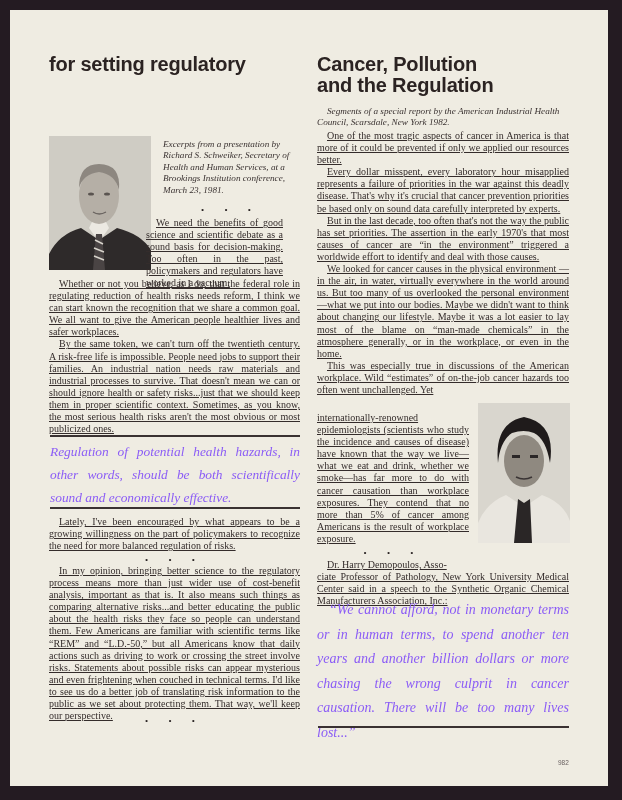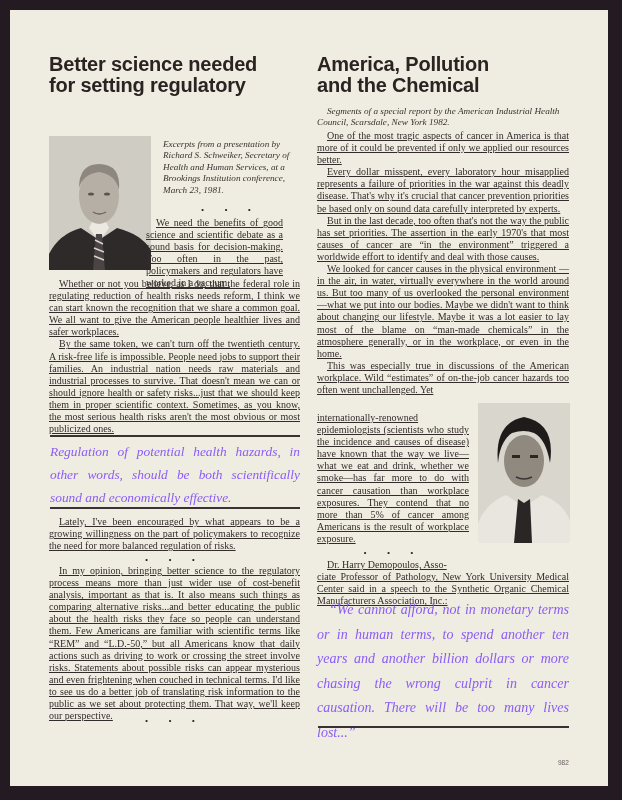--- a/index.html
+++ b/index.html
@@ -45,21 +45,20 @@
     font-family: "Liberation Sans", "DejaVu Sans", sans-serif;
     font-size: 6.5px; color: #6a6262;
   }
 </style>
 </head>
 <body>
 
 <div class="page">
 
   <div class="abs" style="left:39px; top:44px; width:260px;">
-    <h1 class="headline">Better science needed</h1>
     <h1 class="headline">for setting regulatory</h1>
   </div>
 
   <div class="photo" style="left:39px; top:126px; width:102px; height:134px;">
     <svg width="102" height="134" viewBox="0 0 102 134">
       <rect width="102" height="134" fill="#cfccc4"></rect>
       <path d="M0 134 L0 118 Q10 98 32 92 L50 104 L68 92 Q92 98 102 114 L102 134 Z" fill="#2e2a2a"></path>
       <path d="M40 92 L50 106 L60 92 L57 86 L43 86 Z" fill="#ece9e2"></path>
       <path d="M47 98 L53 98 L56 134 L44 134 Z" fill="#4a4444"></path>
       <path d="M46 104 L54 108 M45 112 L55 116 M45 120 L55 124" stroke="#d8d4cc" stroke-width="1.5"></path>
@@ -92,22 +91,22 @@
     <p>Lately, I've been encouraged by what appears to be a growing willingness on the part of policymakers to recognize the need for more balanced regulation of risks.</p>
   </div>
   <div class="abs dots" style="left:39px; top:545px; width:251px;">• • •</div>
 
   <div class="abs body-text" style="left:39px; top:555px; width:251px;">
     <p>In my opinion, bringing better science to the regulatory process means more than just wider use of cost-benefit analysis, important as that is. It also means such things as comparing alternative risks...and better educating the public about the health risks they face so people can understand them. Few Americans are familiar with scientific terms like “REM” and “L.D.-50,” but all Americans know that daily actions such as driving to work or crossing the street involve risks. Statements about possible risks can appear mysterious and even frightening when couched in technical terms. I'd like to see us do a better job of translating risk information to the public as we set about protecting them. That way, we'll keep our perspective.</p>
   </div>
   <div class="abs dots" style="left:39px; top:706px; width:251px;">• • •</div>
 
   <div class="abs" style="left:307px; top:44px; width:270px;">
-    <h1 class="headline">America, Pollution</h1>
-    <h1 class="headline">and the Chemical</h1>
+    <h1 class="headline">Cancer, Pollution</h1>
+    <h1 class="headline">and the Regulation</h1>
   </div>
 
   <div class="abs ital-small" style="left:307px; top:96px; width:252px; text-indent:10px;">Segments of a special report by the American Industrial Health Council, Scarsdale, New York 1982.</div>
 
   <div class="abs body-text" style="left:307px; top:120px; width:252px;">
     <p>One of the most tragic aspects of cancer in America is that more of it could be prevented if only we applied our resources better.</p>
     <p>Every dollar misspent, every laboratory hour misapplied represents a failure of priorities in the war against this deadly disease. That's why it's crucial that cancer prevention priorities be based only on sound data carefully interpreted by experts.</p>
     <p>But in the last decade, too often that's not the way the public has set priorities. The assertion in the early 1970's that most causes of cancer are “in the environment” triggered a worldwide effort to identify and deal with those causes.</p>
     <p>We looked for cancer causes in the physical environment — in the air, in water, virtually everywhere in the world around us. But too many of us overlooked the personal environment—what we put into our bodies. Maybe we didn't want to think about changing our lifestyle. Maybe it was a lot easier to lay most of the blame on “man-made chemicals” in the atmosphere generally, or in the workplace, or even in the home.</p>
     <p>This was especially true in discussions of the American workplace. Wild “estimates” of on-the-job cancer hazards too often went unchallenged. Yet</p>

